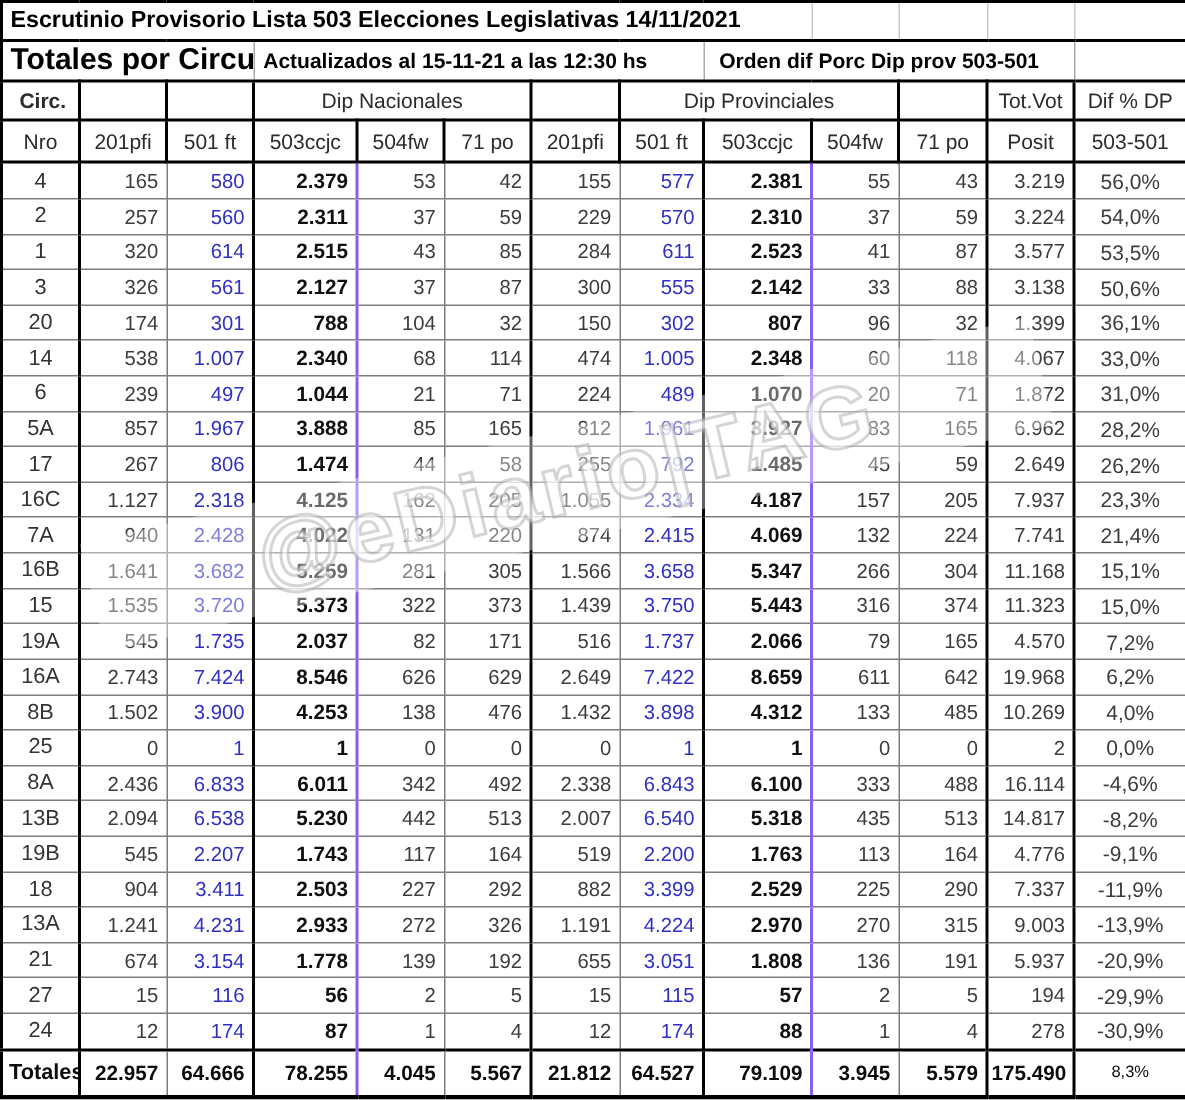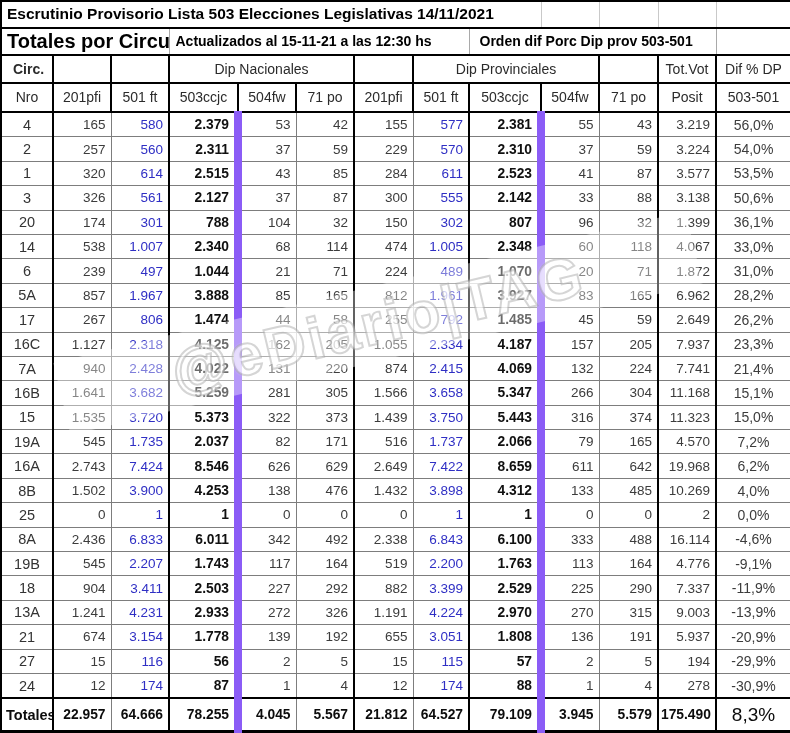--- a/index.html
+++ b/index.html
@@ -16,27 +16,27 @@
   
   tr.group-row td,tr.head-row td{border:2px solid #000;color:#2b2b2b;text-align:center;font-size:14px;height:23px;}
   td.circ-head{font-size:15px;font-weight:bold;text-align:left;padding-left:5px;color:#000;}
   td.h-blue{color:var(--blue,#2a2ac8);}
   td.h-red{color:var(--red,#d02828);}
   
   tr.data-row td{height:21px;}
   td.circ{text-align:center;font-size:14.5px;color:#333;border-right:2px solid #000;}
   td.num{text-align:right;padding-right:5px;}
   td.blue{color:var(--blue,#2a2ac8);}
-  td.c503{font-weight:bold;color:#101010;border-left:2px solid #000;border-right:8px solid #8b5cf6;font-size:13.8px;}
+  td.c503{font-weight:bold;color:#101010;border-left:2px solid #000;border-right:2px solid #8b5cf6;font-size:13.8px;}
   td.prov-start{border-left:2px solid #000;}
   td.tot{border-left:2px solid #000;}
   td.pct{text-align:center;border-left:2px solid #000;border-right:2px solid #000;font-size:14px;}
   
   tr.totals-row td{font-weight:bold;color:#0c0c0c;border-top:2px solid #000;border-bottom:3px solid #000;height:27px;font-size:13.8px;}
-  tr.totals-row td.pct{font-weight:normal;font-size:19px;}
+  tr.totals-row td.pct{font-weight:normal;font-size:11px;}
   tr.totals-row td.label{text-align:left;padding-left:4px;font-size:14.5px;border-right:2px solid #000;}
   
   table{border:2px solid #000;}
   
   .watermark{position:absolute;left:62px;top:362px;width:650px;height:74px;line-height:74px;
     transform:rotate(-13.5deg);transform-origin:left center;text-align:center;
     font-size:58px;font-weight:bold;letter-spacing:3px;
     color:rgba(255,255,255,0.28);-webkit-text-stroke:2px rgba(150,150,150,0.40);
     text-shadow:0 0 3px rgba(255,255,255,0.55);
     background:rgba(255,255,255,0.38);pointer-events:none;z-index:5;}
@@ -371,20 +371,35 @@
         <td class="num">492</td>
         <td class="num prov-start">2.338</td>
         <td class="num blue">6.843</td>
         <td class="num c503">6.100</td>
         <td class="num">333</td>
         <td class="num">488</td>
         <td class="num tot">16.114</td>
         <td class="pct">-4,6%</td>
       </tr>
       <tr class="data-row">
+        <td class="circ">13B</td>
+        <td class="num">2.094</td>
+        <td class="num blue">6.538</td>
+        <td class="num c503">5.230</td>
+        <td class="num">442</td>
+        <td class="num">513</td>
+        <td class="num prov-start">2.007</td>
+        <td class="num blue">6.540</td>
+        <td class="num c503">5.318</td>
+        <td class="num">435</td>
+        <td class="num">513</td>
+        <td class="num tot">14.817</td>
+        <td class="pct">-8,2%</td>
+      </tr>
+      <tr class="data-row">
         <td class="circ">19B</td>
         <td class="num">545</td>
         <td class="num blue">2.207</td>
         <td class="num c503">1.743</td>
         <td class="num">117</td>
         <td class="num">164</td>
         <td class="num prov-start">519</td>
         <td class="num blue">2.200</td>
         <td class="num c503">1.763</td>
         <td class="num">113</td>

